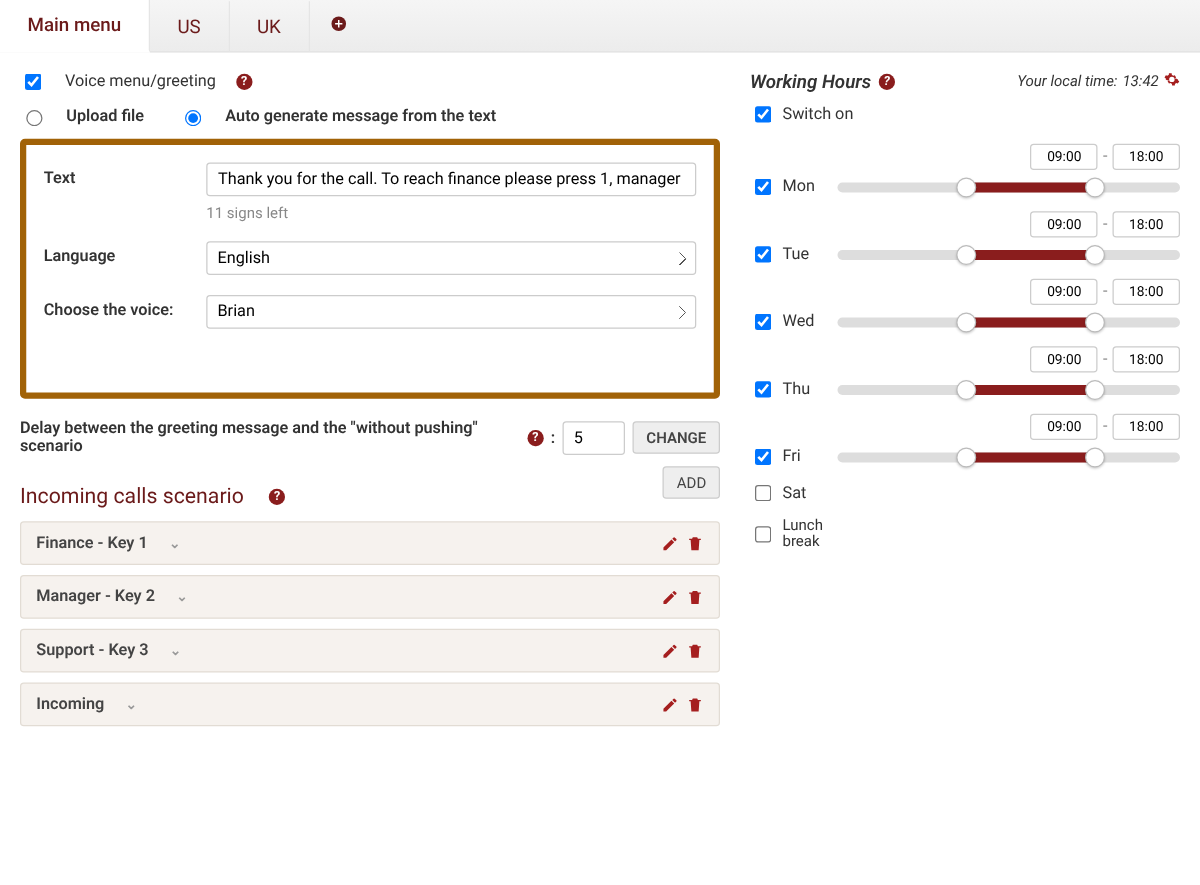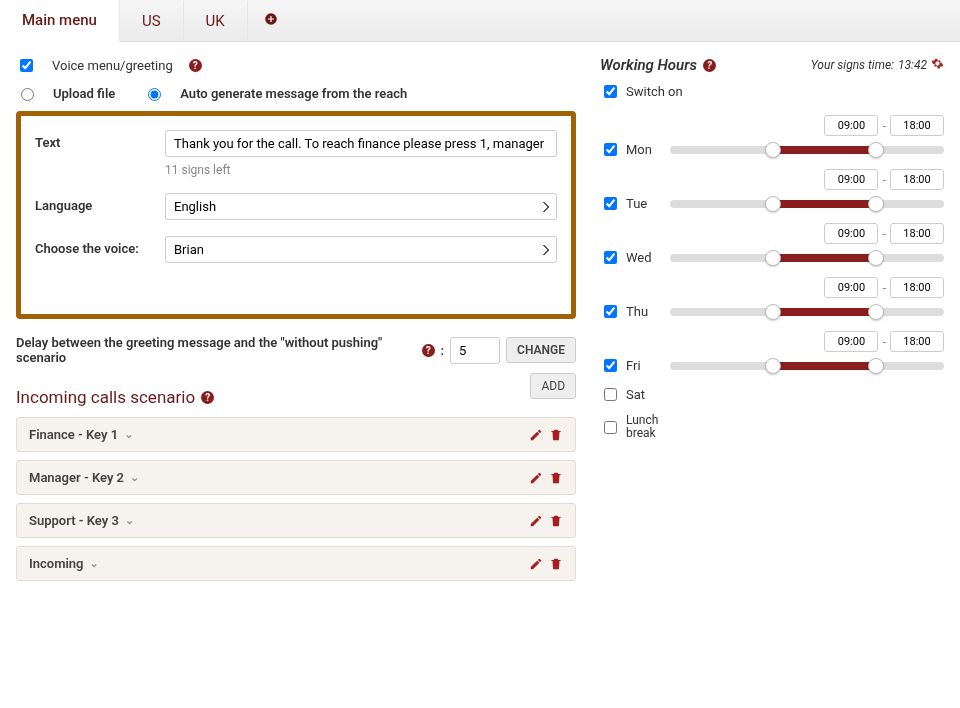--- a/index.html
+++ b/index.html
@@ -145,42 +145,42 @@
     width: 50px;
     font-weight: normal;
     text-align: left;
   }
   .section-title {
     margin-top: 22px;
     font-size: 17px;
     color: #6b1a1a;
     display: flex;
     align-items: center;
-    gap: 6px;
+    gap: 20px;
   }
   .section-title-row {
     display: flex;
     justify-content: space-between;
     align-items: center;
   }
   .scenario-list { margin-top: 10px; }
   .scenario-item {
     background: #f6f2ee;
     border: 1px solid #e2dcd4;
     border-radius: 3px;
     padding: 9px 12px;
     margin-bottom: 8px;
     display: flex;
     justify-content: space-between;
     align-items: center;
     font-size: 13px;
     font-weight: 600;
     color: #444;
   }
-  .scenario-item .name { display: flex; align-items: center; gap: 6px; }
+  .scenario-item .name { display: flex; align-items: center; gap: 17px; }
   .chevron {
     color: #999;
     font-size: 11px;
   }
   .icons { display: flex; gap: 6px; }
   .icon {
     width: 14px; height: 14px;
     color: #a51f1f;
     cursor: pointer;
   }
@@ -278,21 +278,21 @@
     <div class="checkbox-row">
       <input type="checkbox" checked="" style="">
       <label>Voice menu/greeting</label>
       <span class="help">?</span>
     </div>
 
     <div class="radio-row">
       <input type="radio" name="src" style="">
       <label style="font-weight:600">Upload file</label>
       <input type="radio" name="src" checked="" style="">
-      <label class="selected">Auto generate message from the reach</label>
+      <label class="selected">Auto generate message from the text</label>
     </div>
 
     <div class="panel">
       <div class="form-row">
         <div class="label">Text</div>
         <div class="field">
           <input type="text" value="Thank you for the call. To reach finance please press 1, manager press" style="">
           <div class="signs-left">11 signs left</div>
         </div>
       </div>
@@ -389,21 +389,21 @@
       </div>
   </div>
 
   <div class="right">
     <div class="wh-header">
       <div class="wh-title">
         <span>Working Hours</span>
         <span class="help">?</span>
       </div>
       <div class="local-time">
-        <span>Your signs time:</span>
+        <span>Your local time:</span>
         <span>13:42</span>
         <span class="gear">
           <svg viewBox="0 0 24 24" width="13" height="13" fill="#a51f1f">
               <path d="M12 8a4 4 0 100 8 4 4 0 000-8zm9 4a7 7 0 01-.1 1.2l2 1.5-2 3.5-2.3-.9a7 7 0 01-2 1.2l-.3 2.5h-4l-.3-2.5a7 7 0 01-2-1.2l-2.3.9-2-3.5 2-1.5A7 7 0 013 12a7 7 0 01.1-1.2l-2-1.5 2-3.5 2.3.9a7 7 0 012-1.2L7.7 3h4l.3 2.5a7 7 0 012 1.2l2.3-.9 2 3.5-2 1.5A7 7 0 0121 12z"></path>
             </svg>
         </span>
       </div>
     </div>
 
     <div class="switch-row">

